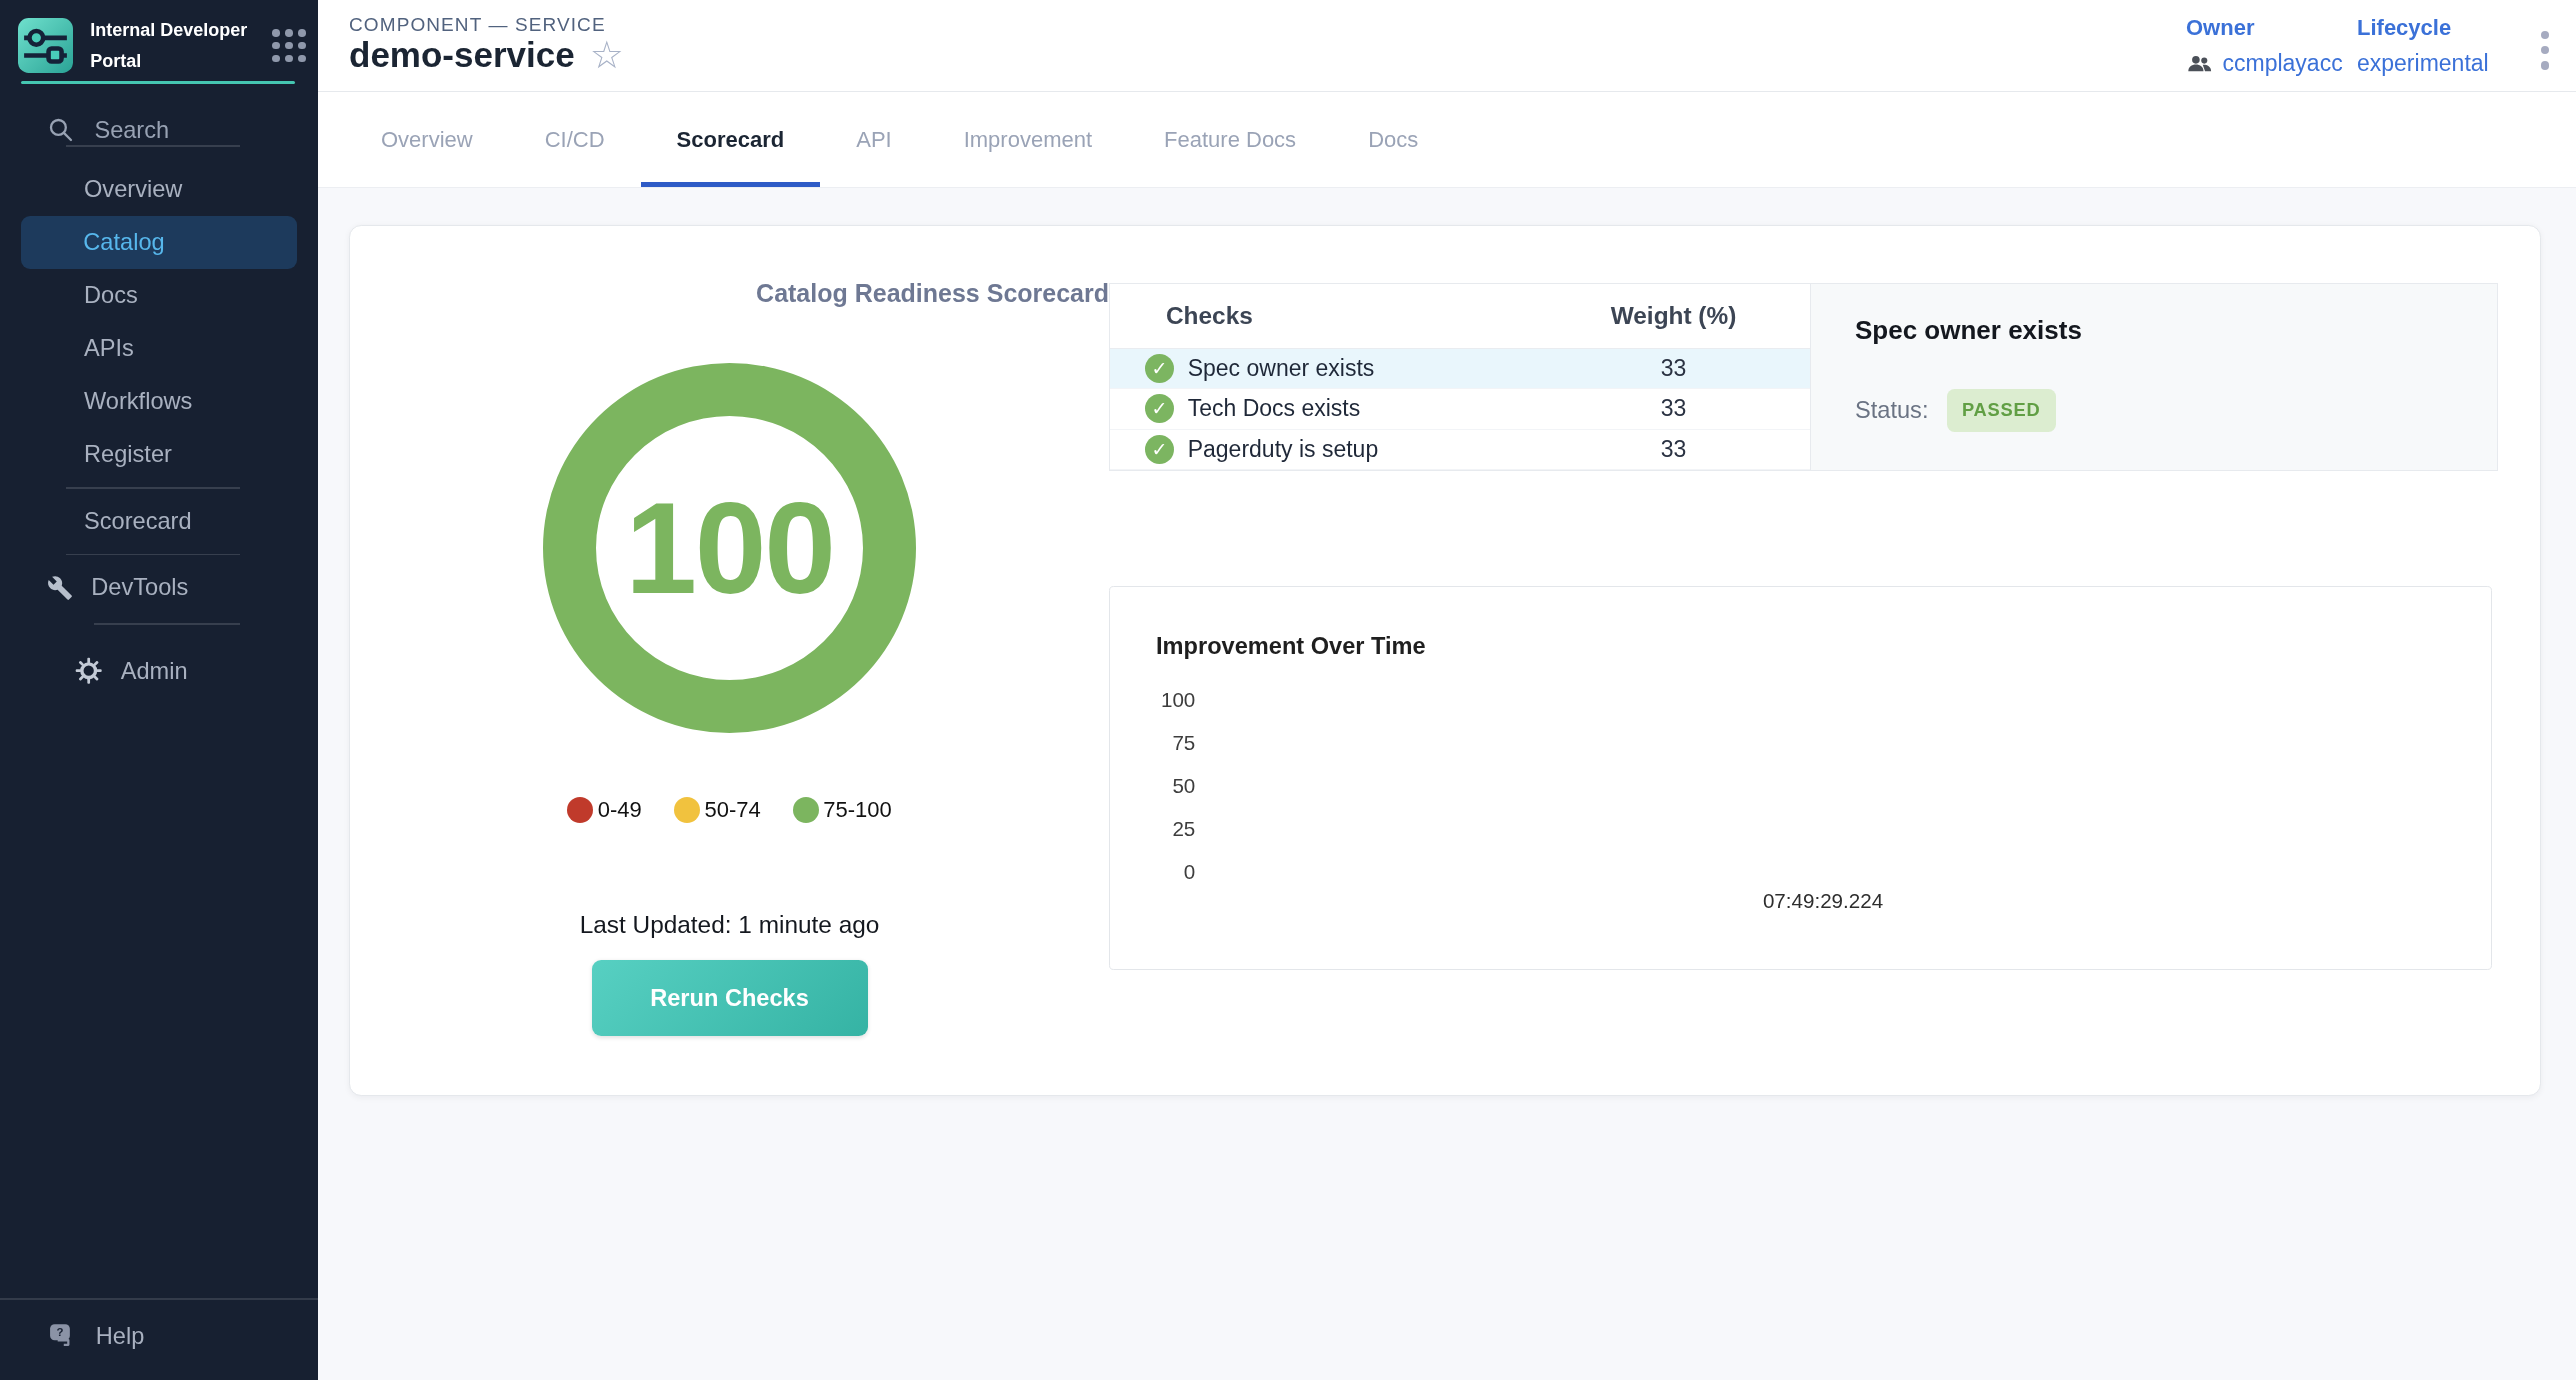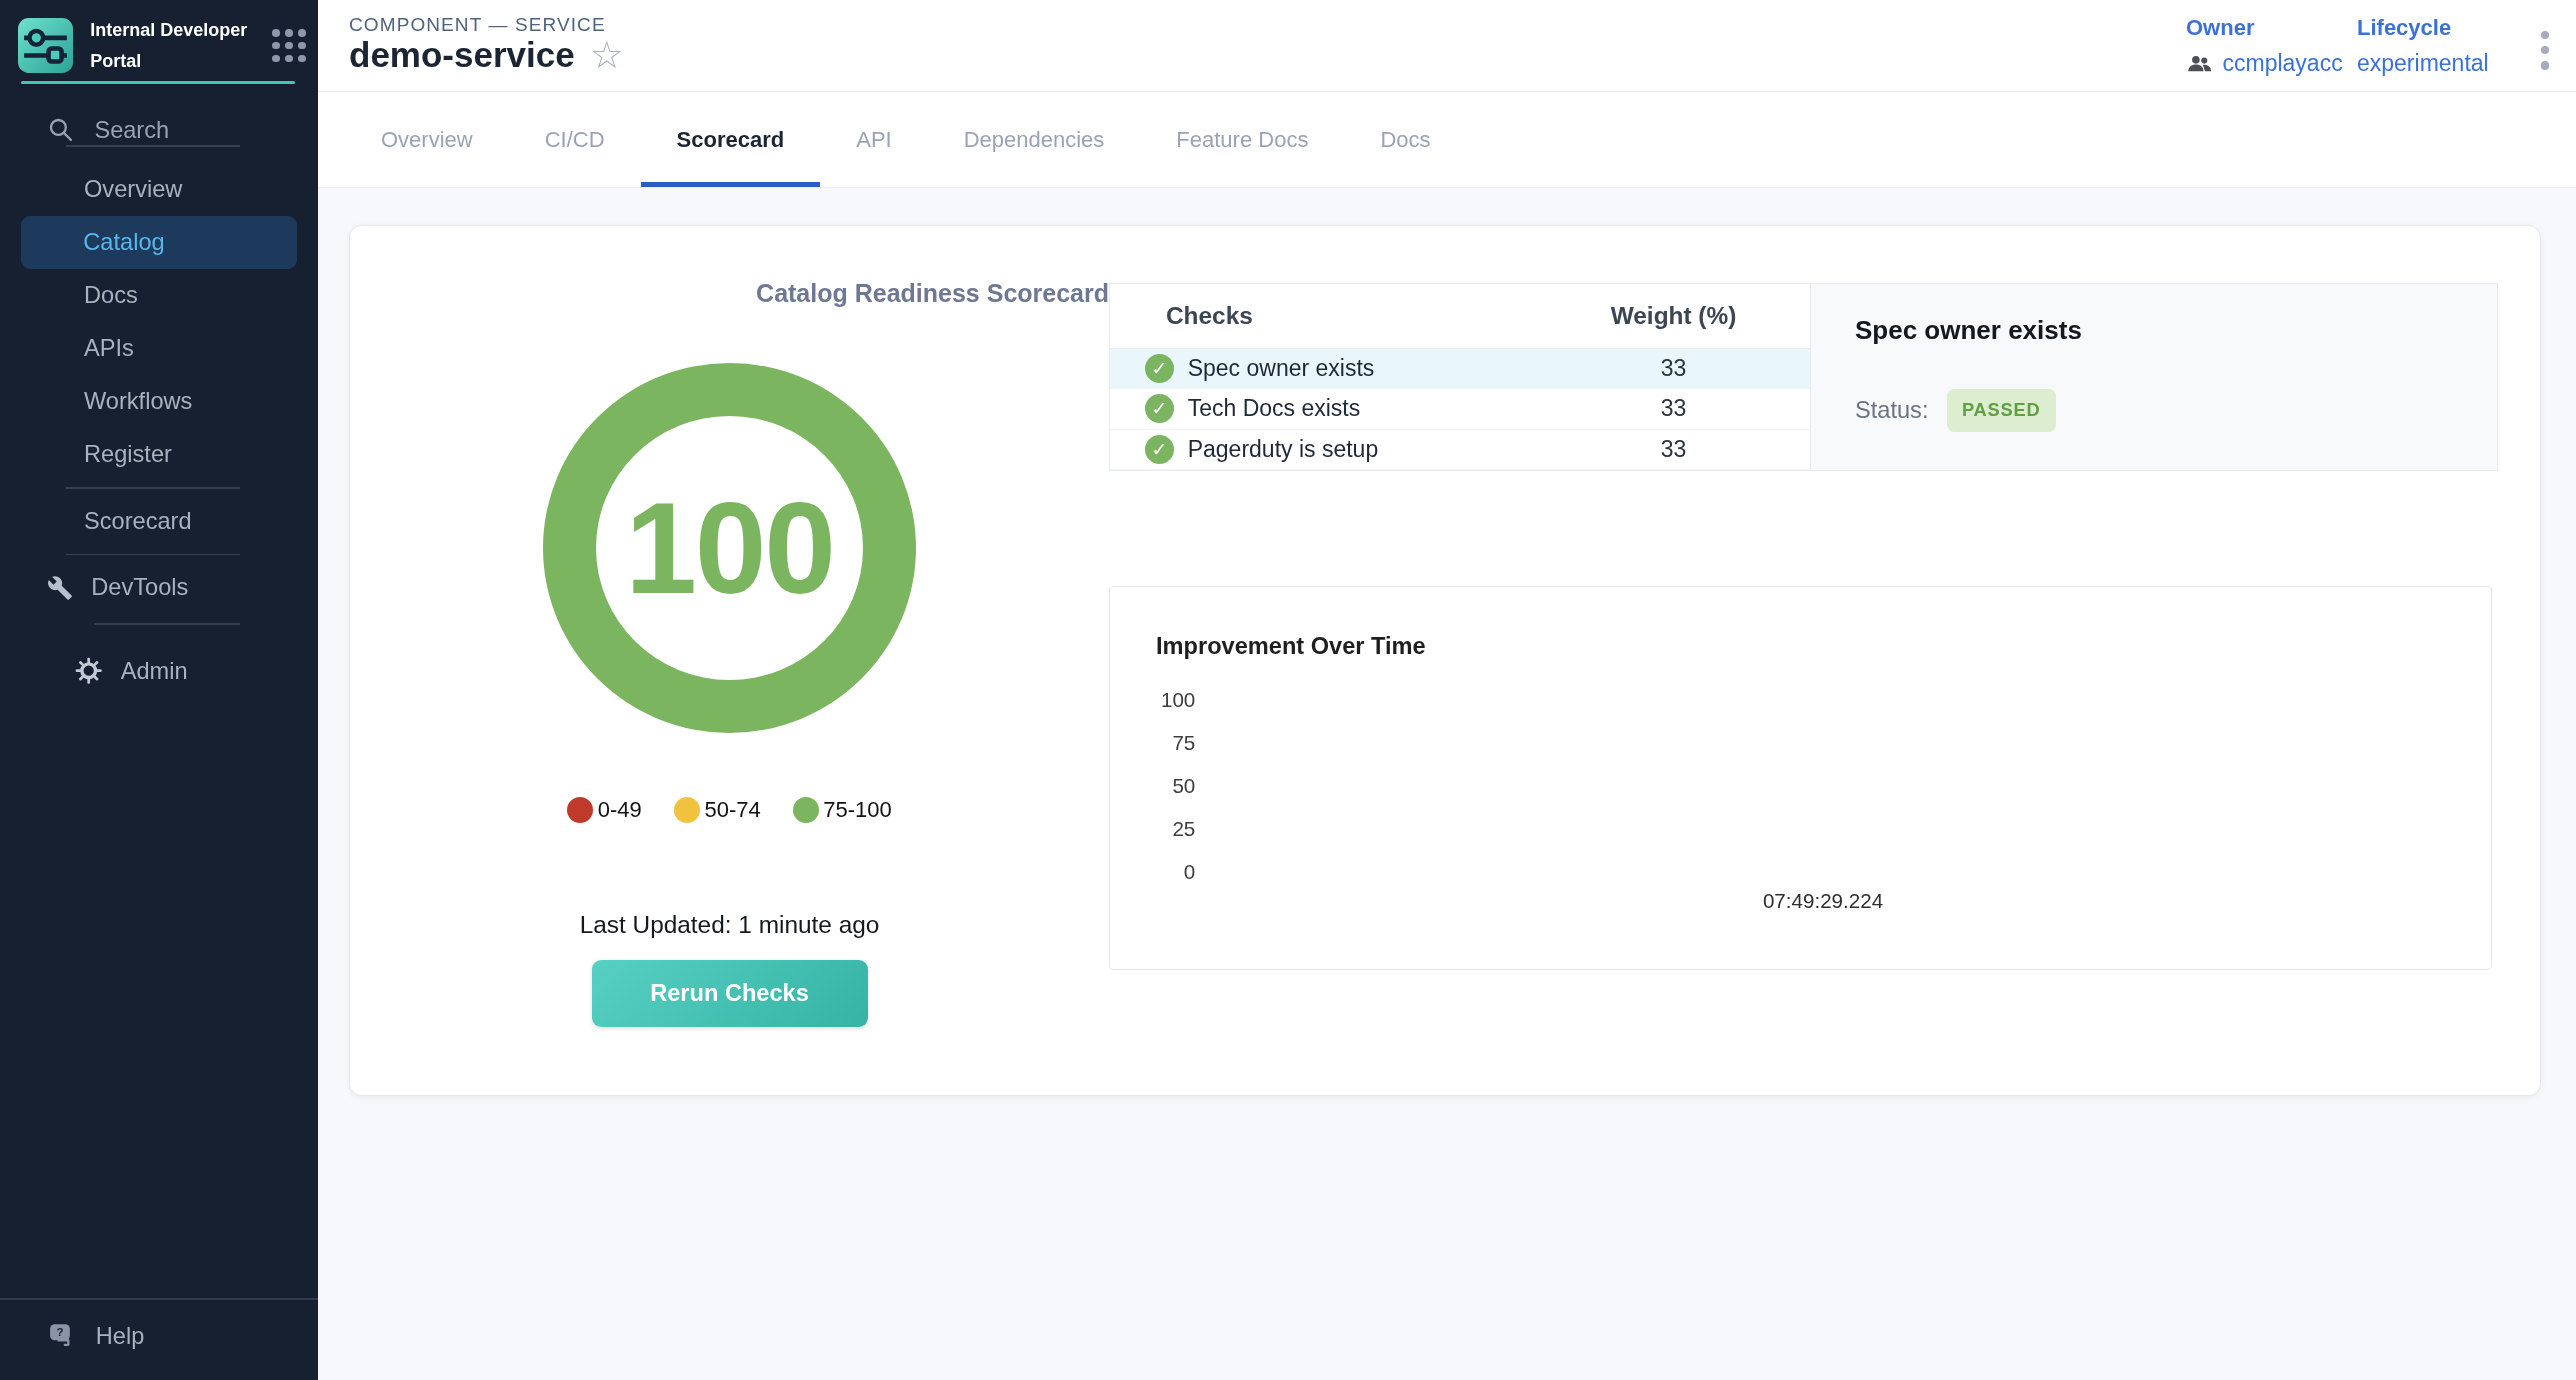--- a/index.html
+++ b/index.html
@@ -58,21 +58,21 @@
 
   
   #scorecol{position:absolute;left:0;top:0;width:759px;height:100%;text-align:center;}
   .sc-title{margin-top:53px;font-size:25px;font-weight:700;color:#6e7893;text-align:right;}
   .donut{margin:55px auto 0;width:373px;height:370px;border:53px solid var(--score_green);border-radius:50%;display:flex;align-items:center;justify-content:center;}
   .donut .score{font-size:129px;font-weight:700;color:var(--score_green);letter-spacing:-2.3px;}
   .legend{margin-top:64px;display:inline-flex;gap:32px;}
   .leg-item{display:flex;align-items:center;font-size:22px;color:#111;}
   .leg-item .dot{width:26px;height:26px;border-radius:50%;margin-right:4.6px;}
   .last-updated{margin-top:85px;font-size:24.4px;color:#14181f;}
-  .rerun{margin-top:21.3px;display:inline-flex;align-items:center;justify-content:center;width:276px;height:67px;border:none;border-radius:9.1px;
+  .rerun{margin-top:21.3px;display:inline-flex;align-items:center;justify-content:center;width:276px;height:76px;border:none;border-radius:9.1px;
          background:linear-gradient(135deg,var(--button_grad_start),var(--button_grad_end));color:#fff;font-size:23.6px;font-weight:600;cursor:pointer;
          font-family:inherit;box-shadow:0 1.5px 4.6px rgba(0,0,0,.12);}
 
   
   #panels{position:absolute;left:759px;top:57px;width:1389px;height:188px;display:flex;border:0.8px solid #e7eaee;border-radius:0;background:#fff;}
   #checks-col{width:700px;flex:0 0 auto;display:flex;flex-direction:column;}
   .checks-head{height:79px;display:flex;align-items:center;padding-left:56px;border-bottom:0.8px solid #e9ecf0;}
   .checks-head .h1{font-size:24.4px;font-weight:700;color:#3c4554;flex:1;}
   .wcol{width:175px;text-align:center;margin-right:49px;flex:0 0 auto;}
   .checks-head .wcol{font-size:24.4px;font-weight:700;color:#3c4554;}
@@ -263,21 +263,21 @@
       <div class="tab">
           <span>CI/CD</span>
         </div>
       <div class="tab active">
           <span>Scorecard</span>
         </div>
       <div class="tab">
           <span>API</span>
         </div>
       <div class="tab">
-          <span>Dependencies</span>
+          <span>Improvement</span>
         </div>
       <div class="tab">
           <span>Feature Docs</span>
         </div>
       <div class="tab">
           <span>Docs</span>
         </div>
     </div>
 
     <div id="content">

